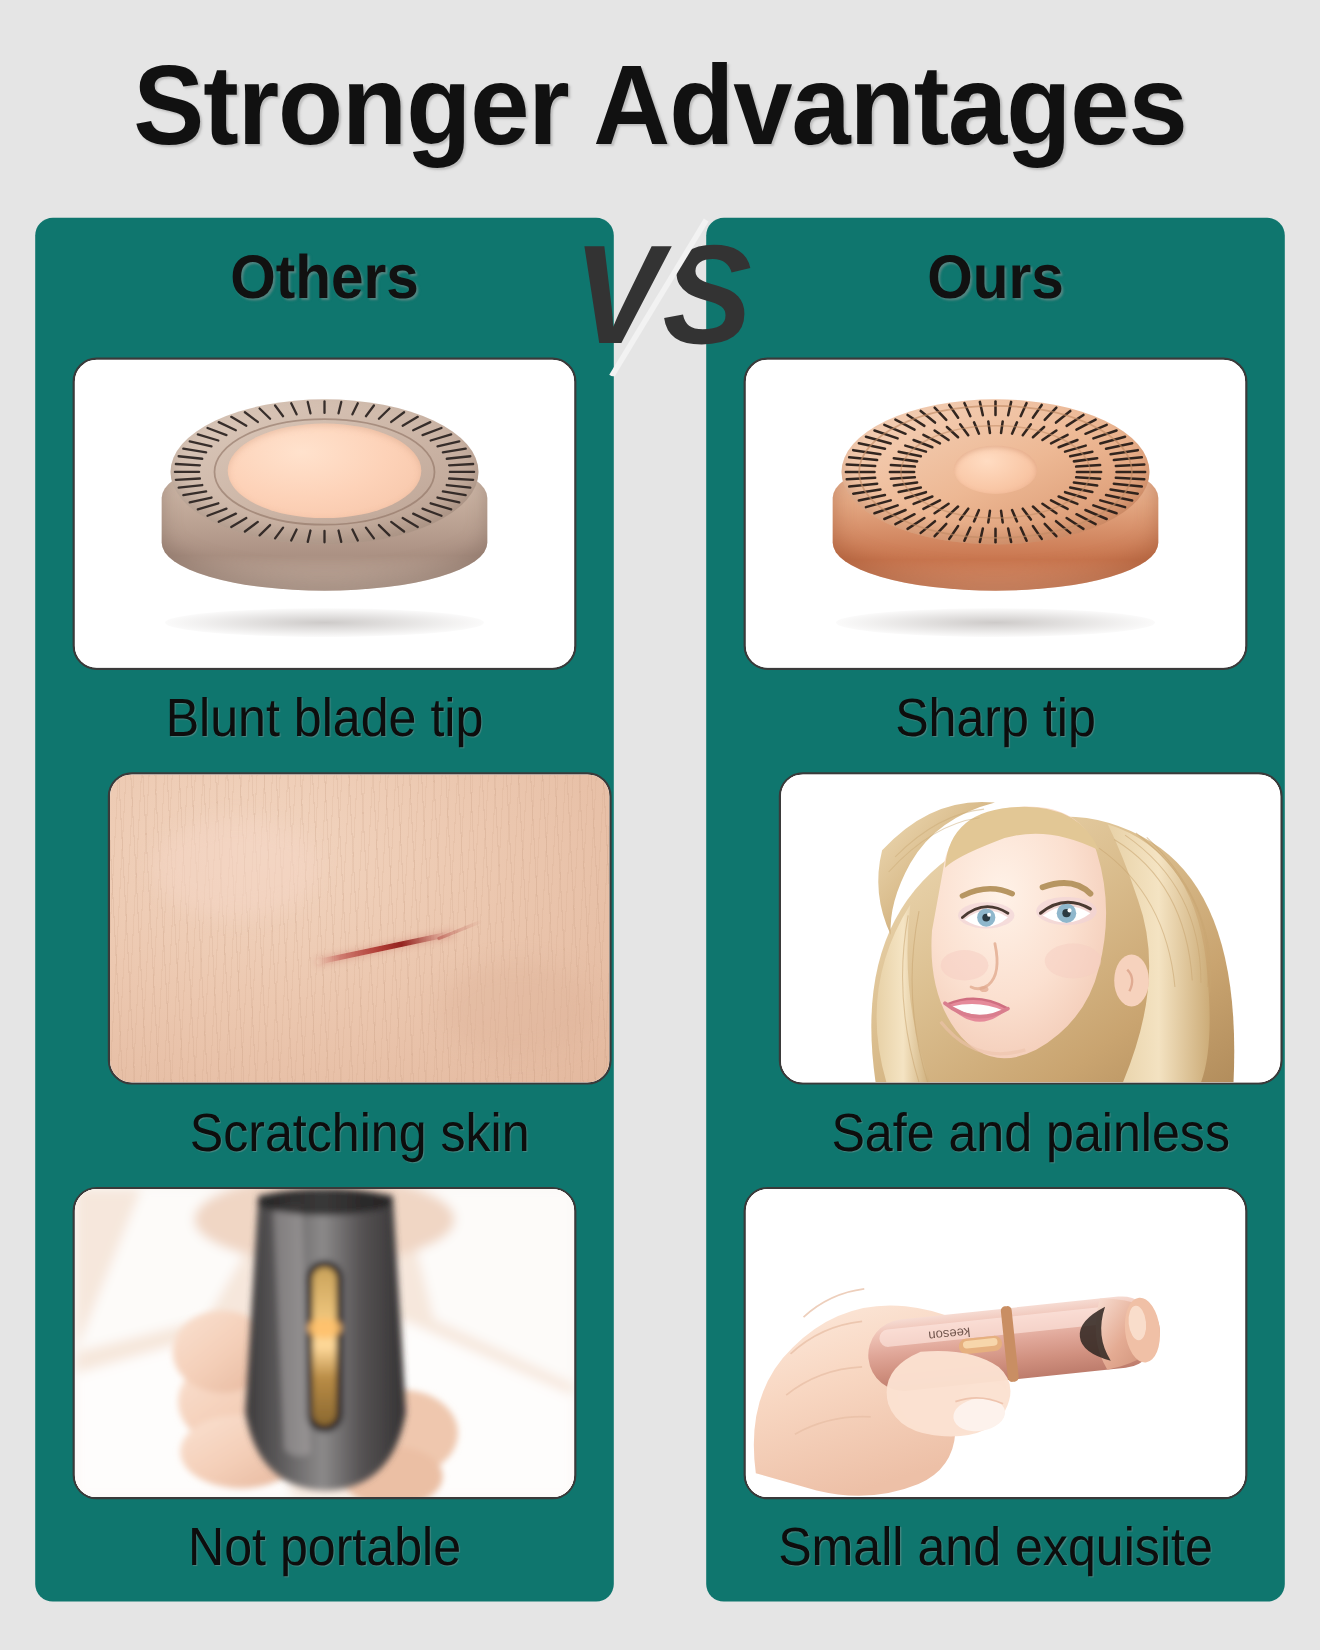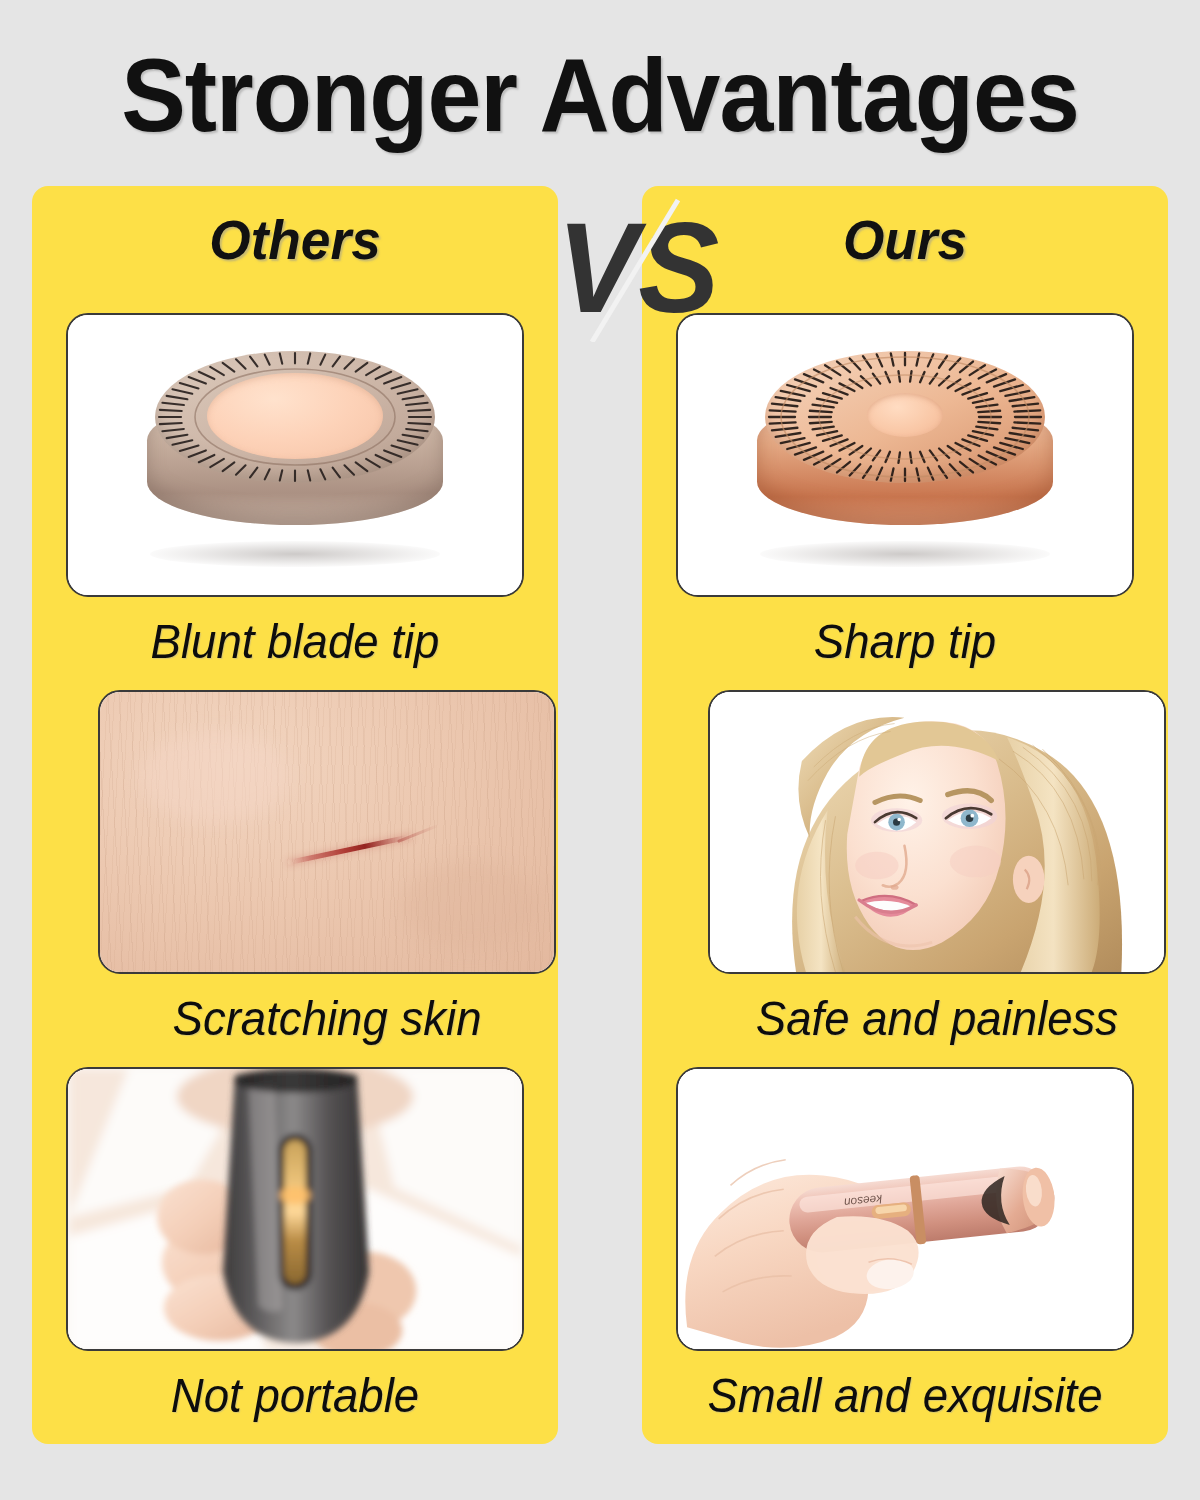--- a/index.html
+++ b/index.html
@@ -34,26 +34,25 @@
   
   .compare-wrap {
     position: absolute;
     top: 186px;
     left: 32px;
     width: 1136px;
     height: 1258px;
   }
   .column {
     position: absolute;
-    top: 0;
+    top: 12px;
     width: 526px;
     height: 1258px;
-    background: #fde047;
+    background: #0f766e;
     border-radius: 16px;
-    font-style: italic;
   }
   .column.left  { left: 0px; }
   .column.right { left: 610px; }
 
   .column-title {
     position: absolute;
     top: 22px;
     left: 0;
     width: 100%;
     text-align: center;
@@ -61,21 +60,21 @@
     line-height: 64px;
     font-weight: bold;
     color: #111;
     transform: scaleX(0.95);
     text-shadow: 2px 2px 2px rgba(150,150,150,0.5);
   }
 
   
   .vs-badge {
     position: absolute;
-    left: 508px;
+    left: 472px;
     top: 6px;
     width: 200px;
     height: 150px;
     z-index: 40;
     pointer-events: none;
   }
   .vs-badge svg { display: block; }
 
   
   .row {

